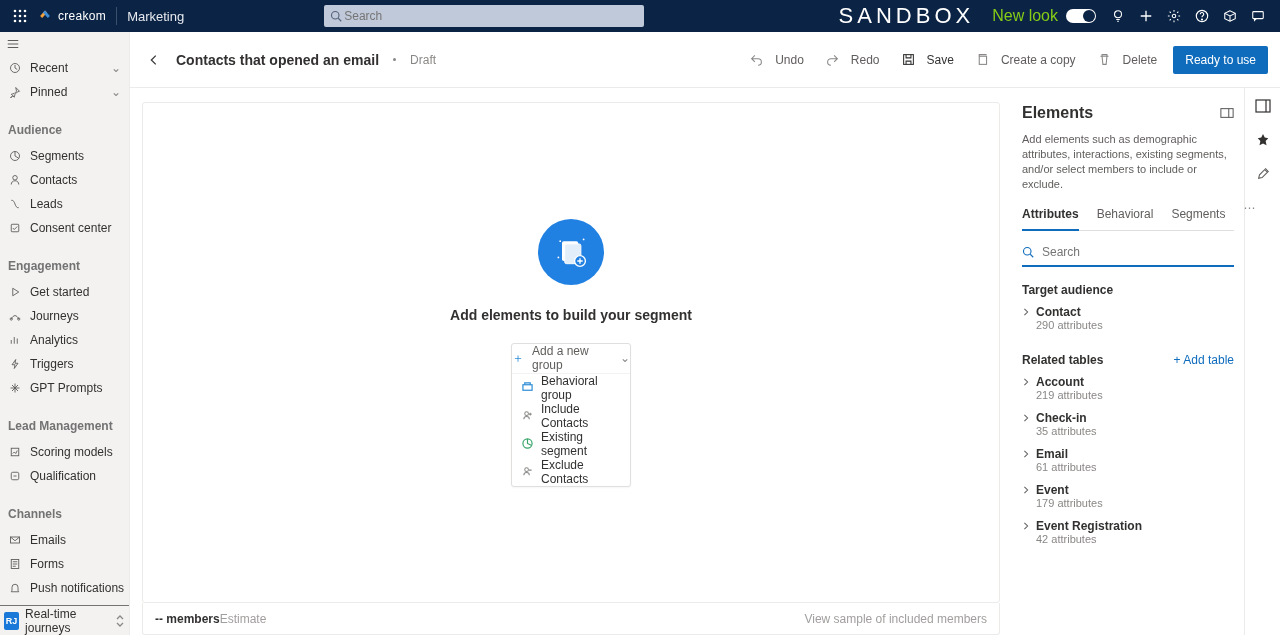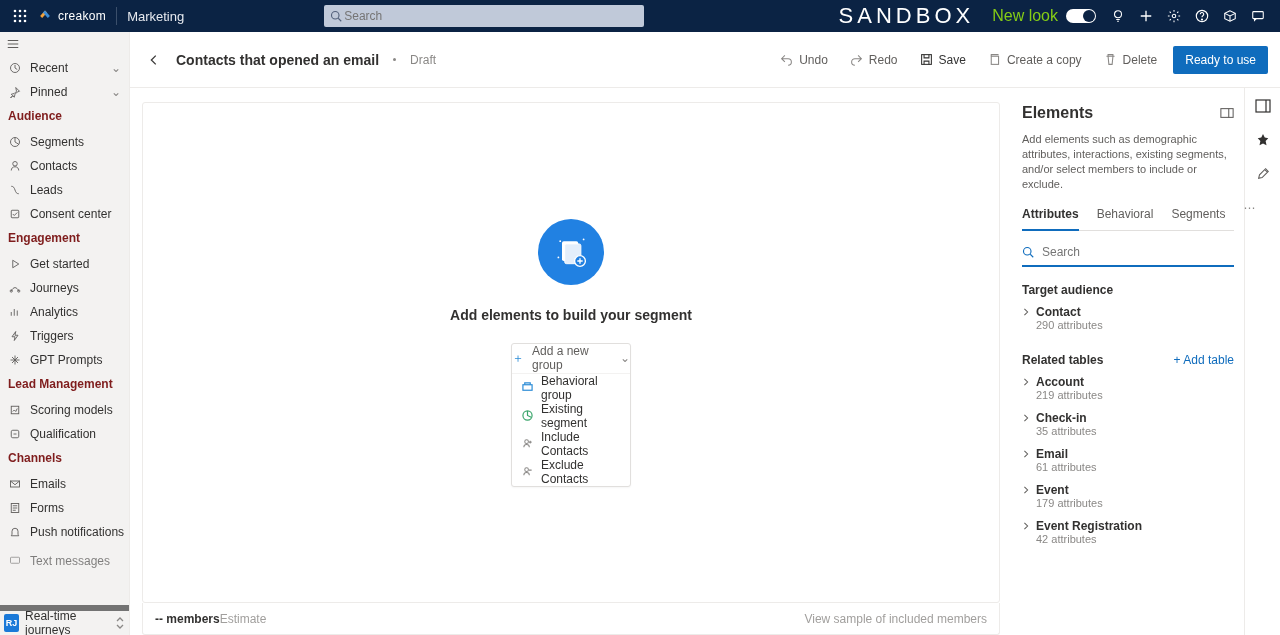--- a/index.html
+++ b/index.html
@@ -24,34 +24,34 @@
   .topicon { width:24px; height:24px; display:flex; align-items:center; justify-content:center; margin:0 2px; cursor:pointer; }
 
   
   .shell { display:flex; height:603px; }
   .sidebar { width:130px; background:#f3f2f1; border-right:1px solid #edebe9; display:flex; flex-direction:column; }
   .collapse-row { height:24px; display:flex; align-items:center; justify-content:flex-start; padding-left:6px; }
   .scroll-area { overflow-y:auto; flex:1; }
   .scroll-area::-webkit-scrollbar { width:5px; }
   .scroll-area::-webkit-scrollbar-thumb { background:#c8c6c4; border-radius:3px; }
   .nav-item { height:24px; display:flex; align-items:center; padding-left:8px; gap:8px; font-size:12px; color:#323130; cursor:pointer; }
-  .nav-item.section { font-weight:600; color:#7f1d1d; margin-top:0; margin-bottom:2px; cursor:default; }
+  .nav-item.section { font-weight:600; color:#737373; margin-top:14px; margin-bottom:2px; cursor:default; }
   .nav-item .mini { width:14px; height:14px; display:flex; align-items:center; justify-content:center; }
   .nav-item .chev { margin-left:auto; margin-right:8px; color:#8a8886; }
-  .footer-switch { border-top:6px solid #737373; height:30px; display:flex; align-items:center; gap:6px; padding:0 4px; font-size:12px; }
+  .footer-switch { border-top:1px solid #737373; height:30px; display:flex; align-items:center; gap:6px; padding:0 4px; font-size:12px; }
   .rj-badge { width:18px; height:18px; background:#1a79d8; color:#fff; font-size:9px; font-weight:700; display:flex; align-items:center; justify-content:center; border-radius:2px; }
 
   .main { flex:1; display:flex; flex-direction:column; position:relative; }
   .toolbar { height:56px; border-bottom:1px solid #edebe9; display:flex; align-items:center; padding:0 12px; gap:10px; }
   .back-btn { width:24px; height:24px; display:flex; align-items:center; justify-content:center; cursor:pointer; color:#3b3a39; }
   .page-title { font-size:14px; font-weight:700; }
   .dot { width:3px; height:3px; border-radius:50%; background:#8a8886; margin:0 4px; }
   .draft { font-size:12px; color:#8a8886; }
   .tb-spacer { flex:1; }
-  .tb-btn { display:flex; align-items:center; gap:6px; font-size:12px; color:#605e5c; height:28px; padding:0 6px; cursor:pointer; }
+  .tb-btn { display:flex; align-items:center; gap:12px; font-size:12px; color:#605e5c; height:28px; padding:0 6px; cursor:pointer; }
   .tb-btn.strong { color:#333; }
   .primary-btn { background:#0f6cbd; color:#fff; border-radius:2px; padding:0 12px; height:28px; display:flex; align-items:center; font-size:12px; cursor:pointer; }
 
   .workspace { flex:1; display:flex; }
   .canvas-col { flex:1; display:flex; flex-direction:column; padding:14px 12px 0 12px; position:relative; }
   .canvas { flex:1; border:1px solid #edebe9; border-radius:3px; background:#fff; display:flex; flex-direction:column; align-items:center; justify-content:center; position:relative; }
   .empty-ill { width:66px; height:66px; border-radius:50%; background:#2181e2; display:flex; align-items:center; justify-content:center; margin-bottom:22px; }
   .empty-title { font-size:14px; font-weight:600; color:#323130; margin-bottom:20px; }
   .group-menu { width:120px; border:1px solid #e1dfdd; border-radius:3px; background:#fff; box-shadow:0 1px 2px rgba(0,0,0,0.04); }
   .gm-head { height:30px; display:flex; align-items:center; justify-content:center; gap:8px; font-size:12px; color:#605e5c; border-bottom:1px solid #f3f2f1; }
@@ -432,36 +432,36 @@
             <div class="gm-item">
                 <span class="gm-ic c-blue">
                   <svg width="11" height="11" viewBox="0 0 12 12" fill="none" stroke="currentColor" stroke-width="1.3">
                     <rect x="1" y="3" width="10" height="6"></rect>
                     <path d="M3 3V1h6v2"></path>
                   </svg>
                 </span>
                 <span>Behavioral group</span>
               </div>
             <div class="gm-item">
+                <span class="gm-ic c-gray">
+                  <svg width="11" height="11" viewBox="0 0 12 12" fill="none" stroke="currentColor" stroke-width="1.1">
+                    <circle cx="5" cy="4" r="2"></circle>
+                    <path d="M2 10c0-2 1.5-3 3-3s3 1 3 3M9 3v3M7.5 4.5h3"></path>
+                  </svg>
+                </span>
+                <span>Include Contacts</span>
+              </div>
+            <div class="gm-item">
                 <span class="gm-ic c-green">
                   <svg width="11" height="11" viewBox="0 0 12 12" fill="none" stroke="currentColor" stroke-width="1.3">
                     <circle cx="6" cy="6" r="5"></circle>
                     <path d="M6 1v5l4 2"></path>
                   </svg>
                 </span>
                 <span>Existing segment</span>
-              </div>
-            <div class="gm-item">
-                <span class="gm-ic c-gray">
-                  <svg width="11" height="11" viewBox="0 0 12 12" fill="none" stroke="currentColor" stroke-width="1.1">
-                    <circle cx="5" cy="4" r="2"></circle>
-                    <path d="M2 10c0-2 1.5-3 3-3s3 1 3 3M9 3v3M7.5 4.5h3"></path>
-                  </svg>
-                </span>
-                <span>Include Contacts</span>
               </div>
             <div class="gm-item">
                 <span class="gm-ic c-gray">
                   <svg width="11" height="11" viewBox="0 0 12 12" fill="none" stroke="currentColor" stroke-width="1.1">
                     <circle cx="5" cy="4" r="2"></circle>
                     <path d="M2 10c0-2 1.5-3 3-3s3 1 3 3M7.5 4.5h3"></path>
                   </svg>
                 </span>
                 <span>Exclude Contacts</span>
               </div>

